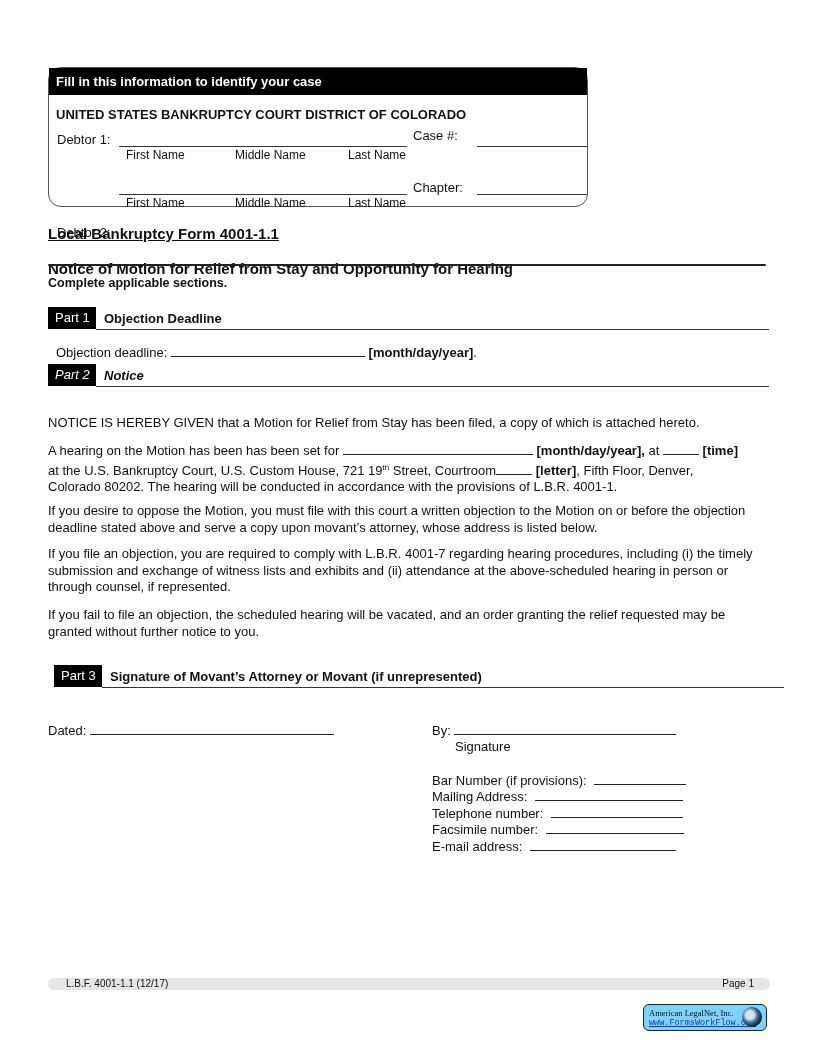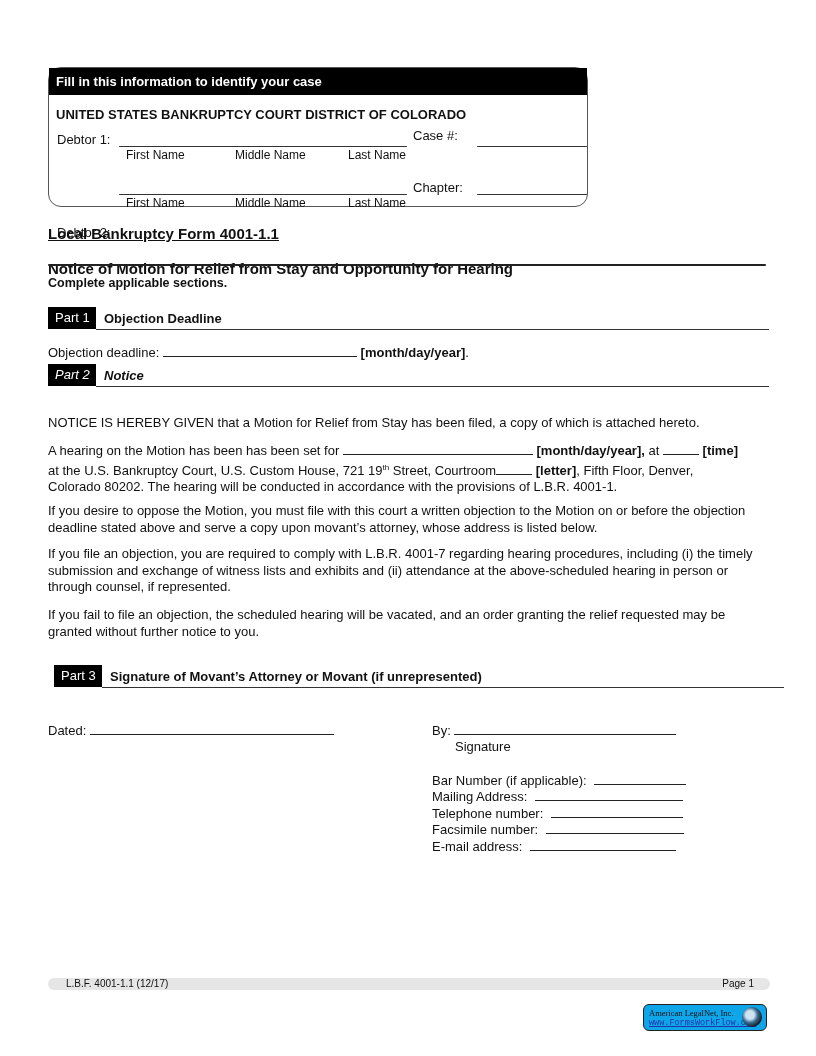--- a/index.html
+++ b/index.html
@@ -22,21 +22,21 @@
   .part-tag { position: absolute; left: 0; top: 0; background: #000; color: #fff; font-size: 13px; height: 22px; line-height: 22px; padding: 0 6px 0 7px; }
   .part-title { position: absolute; left: 56px; top: 4px; font-size: 13px; font-weight: bold; }
   .part-rule { position: absolute; left: 48px; right: 0; bottom: -1px; border-bottom: 1.5px solid #333; }
   .para { left: 48px; width: 720px; font-size: 13px; line-height: 16.5px; }
   .para b { font-weight: bold; }
   .blank { display: inline-block; border-bottom: 1px solid #222; height: 12px; vertical-align: baseline; }
   .sig { font-size: 13px; line-height: 16.5px; }
   .footer { left: 48px; top: 978px; width: 722px; height: 12px; background: #e6e6e6; font-size: 10px; line-height: 12px; }
   .footer .l { position: absolute; left: 18px; }
   .footer .r { position: absolute; right: 16px; }
-  .badge { left: 643px; top: 1004px; width: 124px; height: 27px; border: 1.5px solid #222; border-radius: 6px; box-sizing: border-box; background: #0ea5e9; }
+  .badge { left: 643px; top: 1004px; width: 124px; height: 27px; border: 1.5px solid #222; border-radius: 6px; box-sizing: border-box; background: #7dd3fc; }
   .badge .t1 { position: absolute; left: 5px; top: 3px; font-family: "Liberation Serif", serif; font-size: 8.5px; color: #111; }
   .badge .t2 { position: absolute; left: 5px; top: 13px; font-family: Liberation Mono, monospace; font-size: 8.5px; color: #2233aa; text-decoration: underline; }
   .badge .globe { position: absolute; right: 4px; top: 2px; width: 20px; height: 20px; border-radius: 50%; background: radial-gradient(circle at 40% 40%, #cfe3f1 0 25%, #3a6f93 45%, #111 75%); }
 </style>
 </head>
 <body>
 
 <div class="abs casebox">
   <div class="casebox-head">Fill in this information to identify your case</div>
   <div class="abs court">UNITED STATES BANKRUPTCY COURT DISTRICT OF COLORADO</div>
@@ -63,21 +63,21 @@
 <div class="abs title1">Local Bankruptcy Form 4001-1.1</div>
 <div class="abs title2">Notice of Motion for Relief from Stay and Opportunity for Hearing</div>
 <div class="abs hr-thick"></div>
 <div class="abs complete">Complete applicable sections.</div>
 
 <div class="abs part" style="top:307px;width:721px;">
   <div class="part-tag">Part 1</div>
   <div class="part-title">Objection Deadline</div>
   <div class="part-rule"></div>
 </div>
-<div class="abs para" style="top:344px;">
+<div class="abs para" style="top:344px;margin-left:8px;">
   <span>Objection deadline:</span>
   <span class="blank" style="width:194px;"></span>
   <b>[month/day/year]</b><span>.</span>
 </div>
 
 <div class="abs part" style="top:364px;width:721px;font-style:italic;">
   <div class="part-tag">Part 2</div>
   <div class="part-title">Notice</div>
   <div class="part-rule"></div>
 </div>
@@ -111,21 +111,21 @@
   <span class="blank" style="width:244px;"></span>
 </div>
 
 <div class="abs sig" style="left:432px;top:722px;">
   <span>By:</span>
   <span class="blank" style="width:222px;"></span>
 </div>
 <div class="abs sig" style="left:455px;top:739px;">Signature</div>
 
 <div class="abs sig" style="left:432px;top:772px;">
-  <span>Bar Number (if applicable):</span>
+  <span>Bar Number (if provisions):</span>
   <span class="blank" style="width:92px;margin-left:4px;"></span>
 </div>
 <div class="abs sig" style="left:432px;top:788px;">
   <span>Mailing Address:</span>
   <span class="blank" style="width:148px;margin-left:4px;"></span>
 </div>
 <div class="abs sig" style="left:432px;top:805px;">
   <span>Telephone number:</span>
   <span class="blank" style="width:132px;margin-left:4px;"></span>
 </div>

